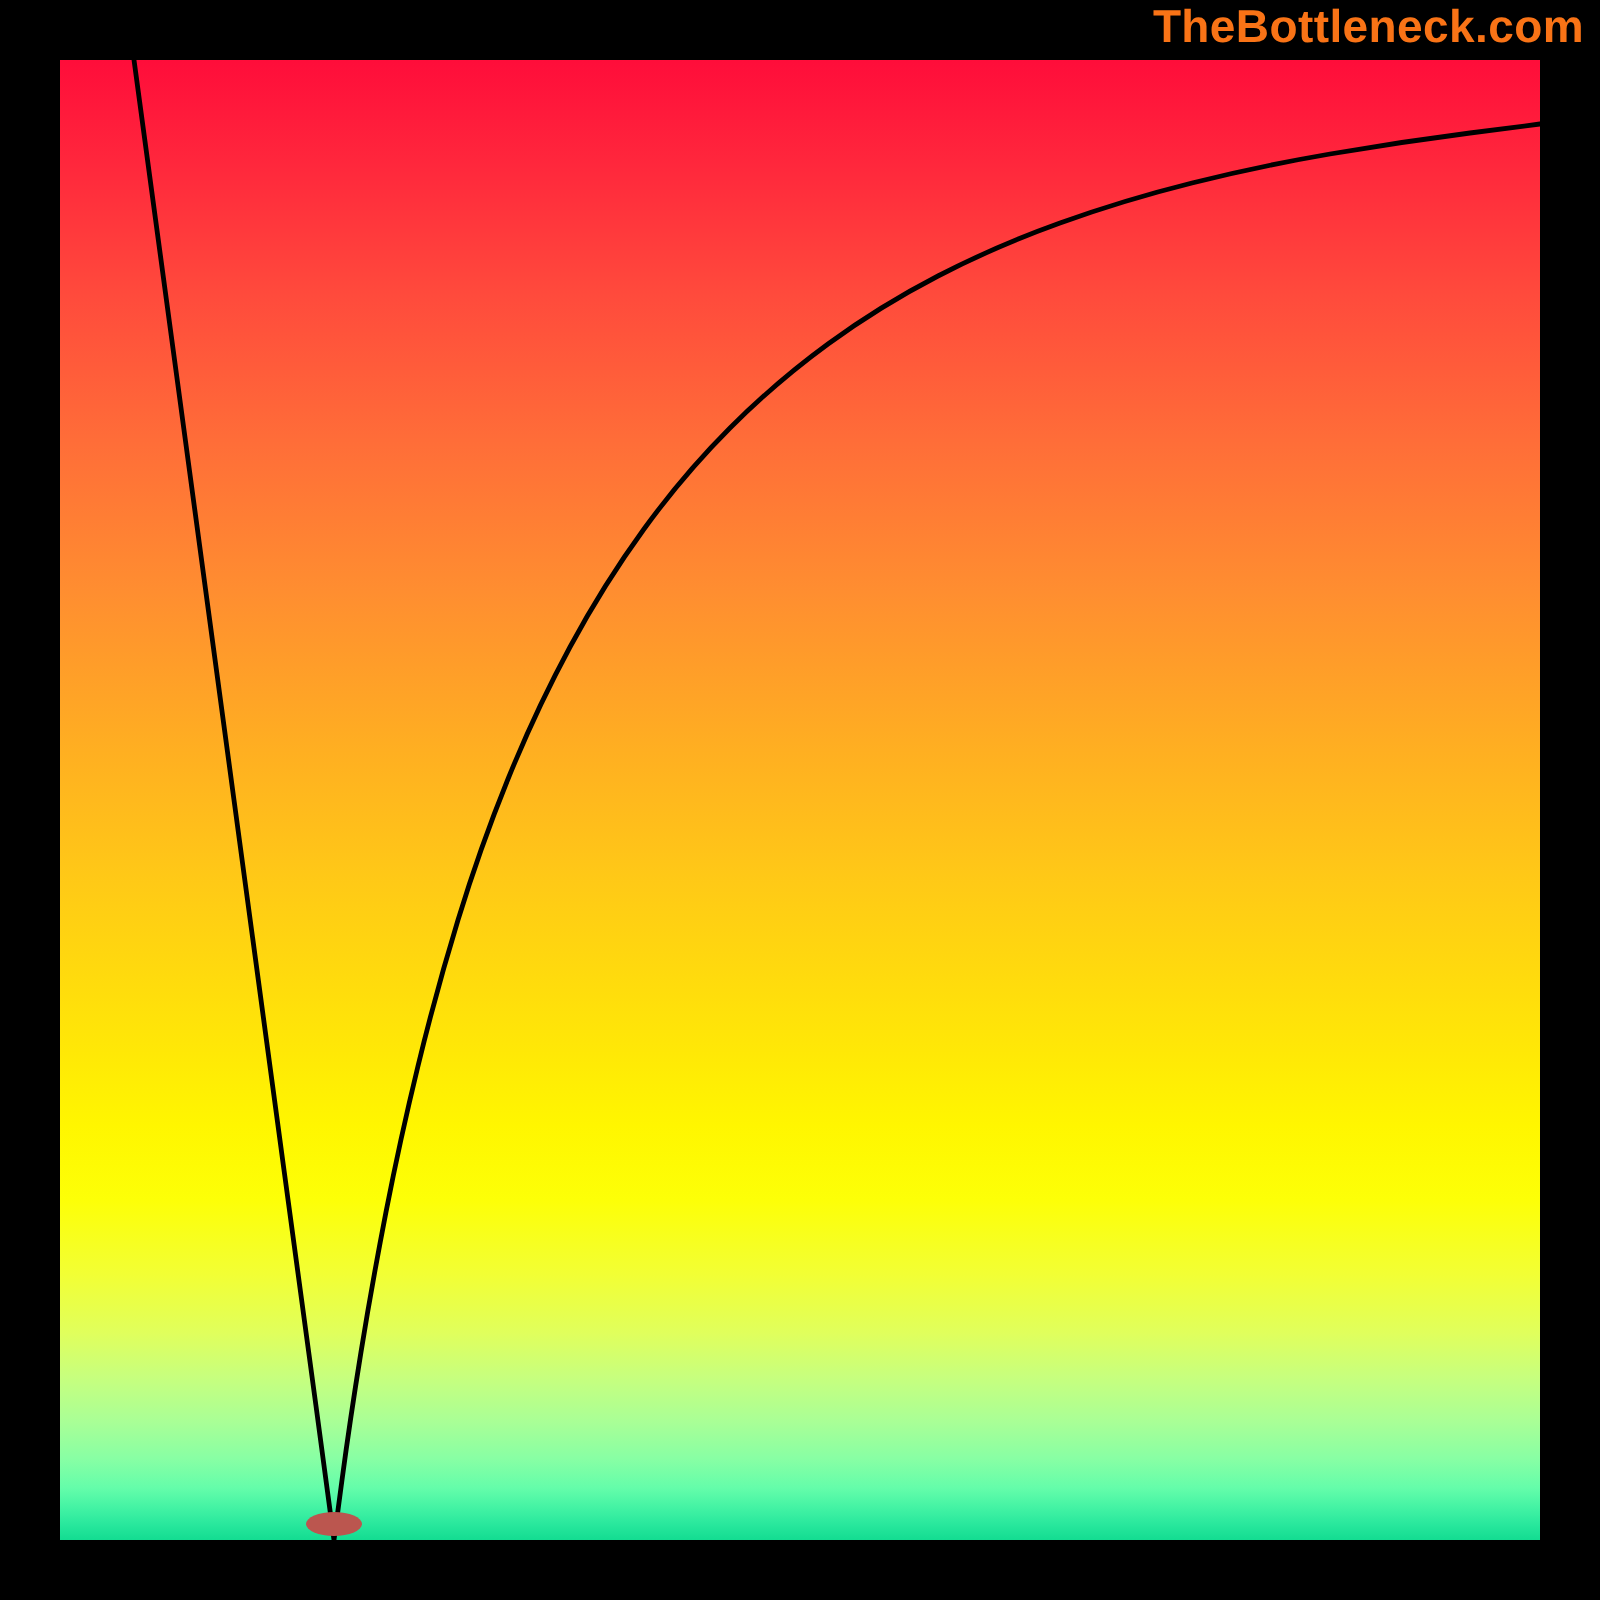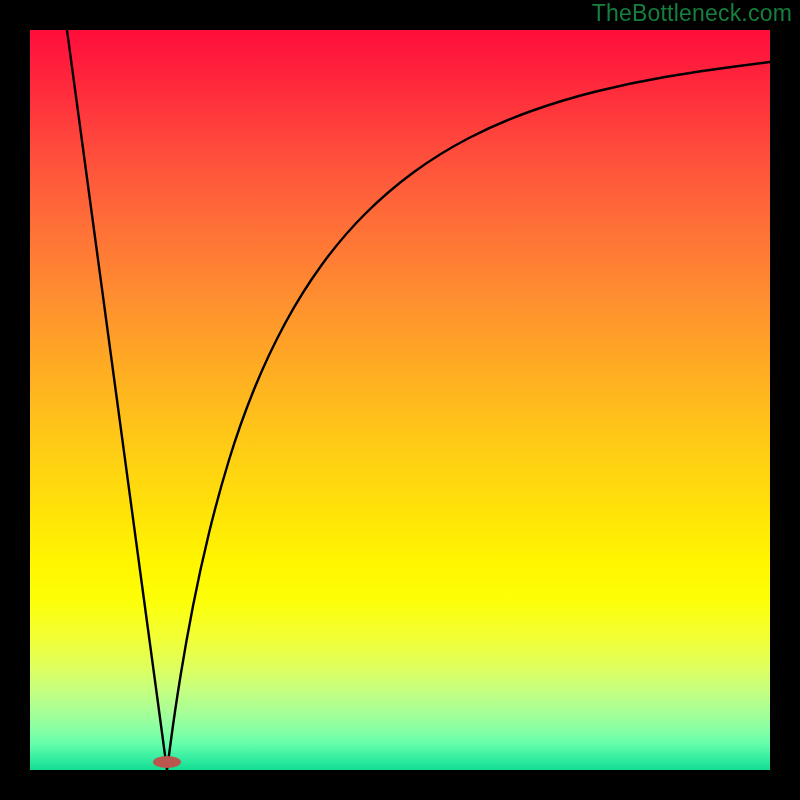--- a/index.html
+++ b/index.html
@@ -69,22 +69,22 @@
   .marker {
     fill: #bb564f;
     stroke: none;
   }
   .watermark {
     position: absolute;
     top: 0;
     right: 8px;
     font-size: 23px;
     letter-spacing: 0.2px;
-    color: #15803d;
-    font-weight: 400;
+    color: #f97316;
+    font-weight: 700;
     user-select: none;
     text-align: right;
   }
 </style>
 </head>
 <body>
 
 <div class="frame">
 
   <div class="plot-area">

